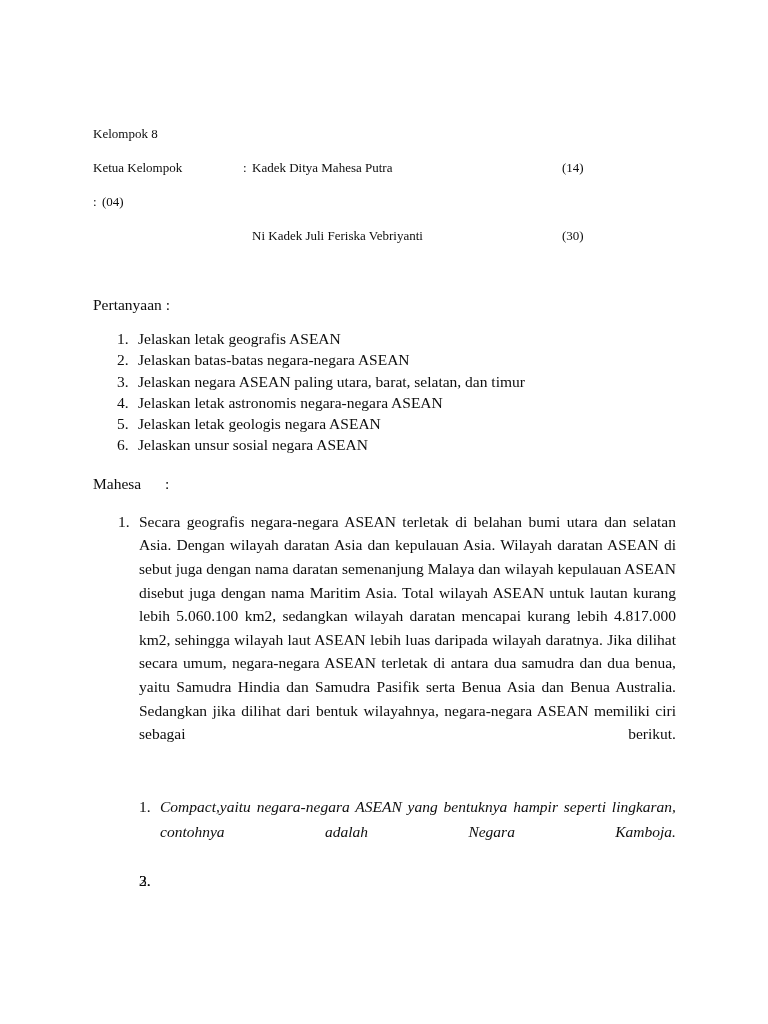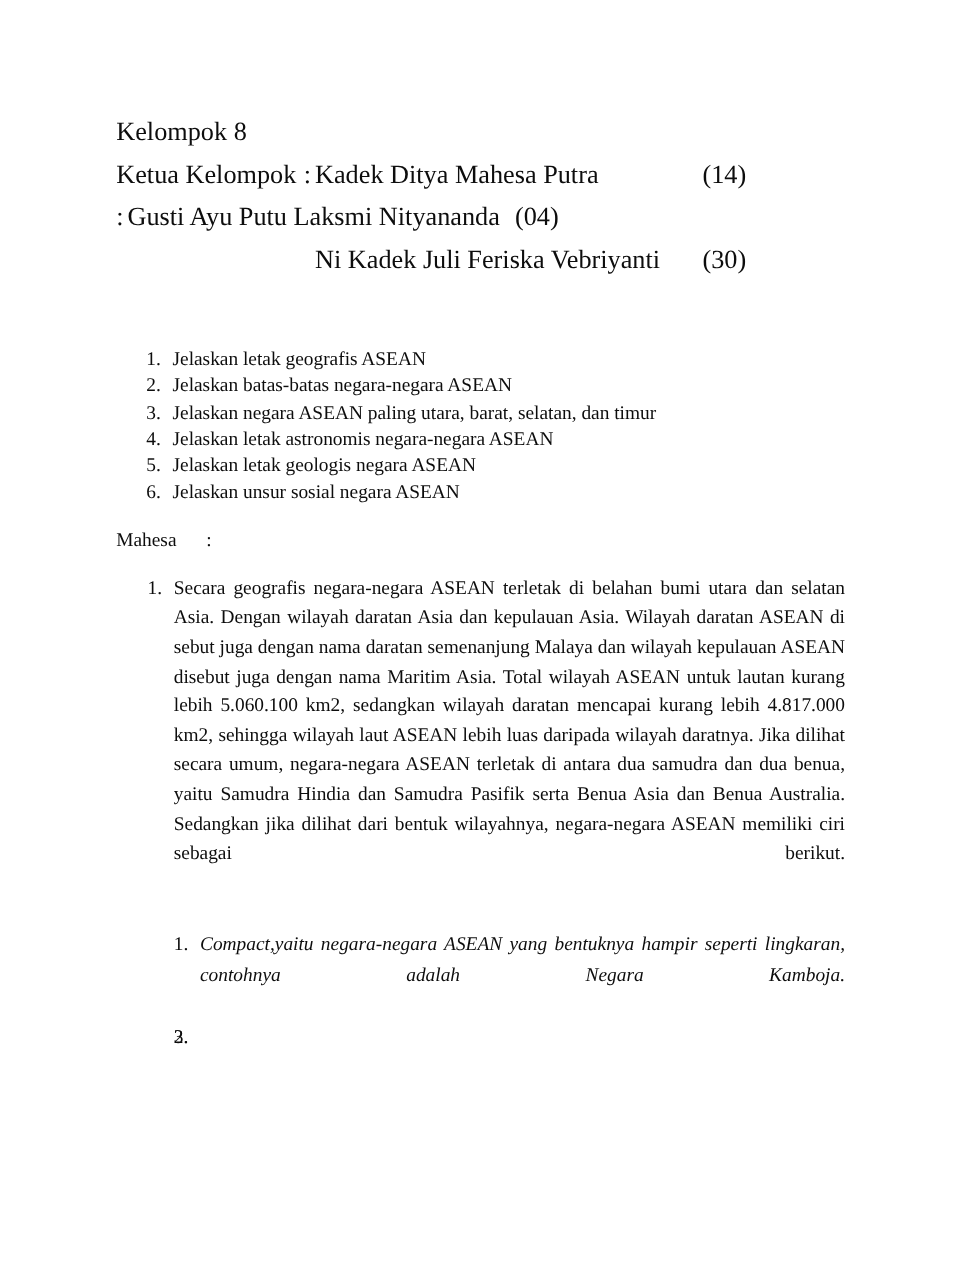--- a/index.html
+++ b/index.html
@@ -19,22 +19,23 @@
   .page {
     position: relative;
     width: 768px;
     height: 1024px;
     box-sizing: border-box;
     padding: 88px 92px 0 93px;
   }
 
   
   .hdr {
-    font-size: 21px;
+    font-size: 13px;
     line-height: 34px;
+    margin-top: 29px;
   }
   .hdr-row {
     display: flex;
     align-items: baseline;
     white-space: nowrap;
   }
   .hdr-label {
     display: inline-block;
     width: 150px;
     flex: 0 0 150px;
@@ -155,35 +156,35 @@
 
     <div class="hdr-row">
       <span class="hdr-label">Ketua Kelompok</span>
       <span class="hdr-colon">:</span>
       <span class="hdr-value">Kadek Ditya Mahesa Putra</span>
       <span class="hdr-num">(14)</span>
     </div>
 
     <div class="hdr-row">
       <span class="hdr-colon">:</span>
-      <span class="hdr-value">Gusti Ayu Putu Laksmi Nityananda</span>
       <span class="hdr-num">(04)</span>
     </div>
 
     <div class="hdr-row">
       <span class="hdr-label"></span>
       <span class="hdr-colon"></span>
       <span class="hdr-value">Ni Kadek Juli Feriska Vebriyanti</span>
       <span class="hdr-num">(30)</span>
     </div>
 
   </div>
 
   <div class="gap-before-pertanyaan"></div>
 
+  <div class="caption">Pertanyaan :</div>
 
   <div class="gap-after-pertanyaan"></div>
 
   <ol class="qlist">
     <li>
       <span class="marker">1.</span>
       <span class="body">Jelaskan letak geografis ASEAN</span>
     </li>
     <li>
       <span class="marker">2.</span>

